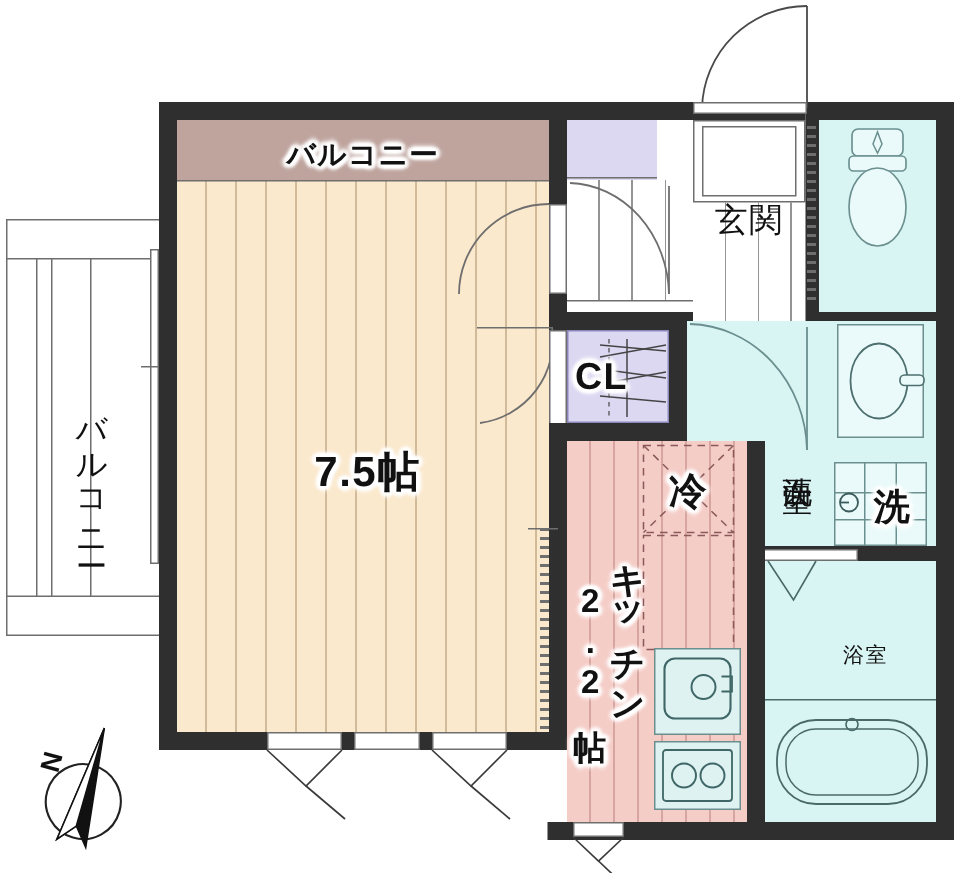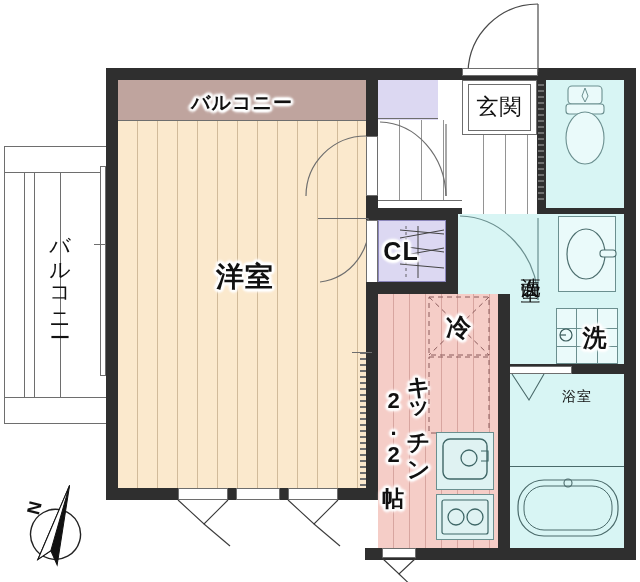--- a/index.html
+++ b/index.html
@@ -27,21 +27,21 @@
     letter-spacing:1px;
     text-align:center;
     white-space:pre;
     -webkit-text-stroke:0px;
     text-shadow:
       2px 0 2px #fff, -2px 0 2px #fff, 0 2px 2px #fff, 0 -2px 2px #fff,
       2px 2px 2px #fff, -2px -2px 2px #fff, 2px -2px 2px #fff, -2px 2px 2px #fff,
       3px 0 3px #fff, -3px 0 3px #fff, 0 3px 3px #fff, 0 -3px 3px #fff;
   }
   .lbl-vert{writing-mode:vertical-rl;text-orientation:upright;letter-spacing:2px;}
-  .lbl-plain{text-shadow:none;}
+  .lbl-plain{text-shadow:none;margin-top:40px;}
 
   
   .boards{
     background-image:repeating-linear-gradient(
       to right,
       rgba(0,0,0,0) 0px, rgba(0,0,0,0) 19px,
       rgba(140,110,70,.38) 19px, rgba(140,110,70,.38) 20px);
   }
   .boards-k{
     background-image:repeating-linear-gradient(
@@ -94,21 +94,21 @@
   <div class="abs wall" style="left:624px;top:68px;width:12px;height:492px;"></div>
 
   <div class="abs wall" style="left:365px;top:548px;width:271px;height:12px;"></div>
 
   <div class="abs room-floor boards" style="left:118px;top:80px;width:248px;height:408px;"></div>
 
   <div class="abs counter" style="left:118px;top:80px;width:248px;height:40px;"></div>
   <div class="abs thinline" style="left:118px;top:120px;width:248px;height:1px;"></div>
   <div class="lbl" style="left:118px;top:90px;width:248px;font-size:19px;">バルコニー</div>
 
-  <div class="lbl" style="left:170px;top:258px;width:150px;font-size:28px;">洋室</div>
+  <div class="lbl" style="left:170px;top:296px;width:150px;font-size:28px;">7.5帖</div>
 
   <div class="abs wall" style="left:366px;top:68px;width:12px;height:68px;"></div>
   <div class="abs wall" style="left:366px;top:196px;width:12px;height:24px;"></div>
   <div class="abs wall" style="left:366px;top:285px;width:12px;height:215px;"></div>
 
   <div class="abs white" style="left:366px;top:136px;width:12px;height:60px;border:1px solid #6e6e6e;"></div>
 
   <svg class="abs" style="left:306px;top:136px;width:62px;height:62px;" viewBox="0 0 62 62">
     <path d="M60 0 A60 60 0 0 0 0 60" fill="none" stroke="#6e6e6e" stroke-width="1.2"></path>
   </svg>

